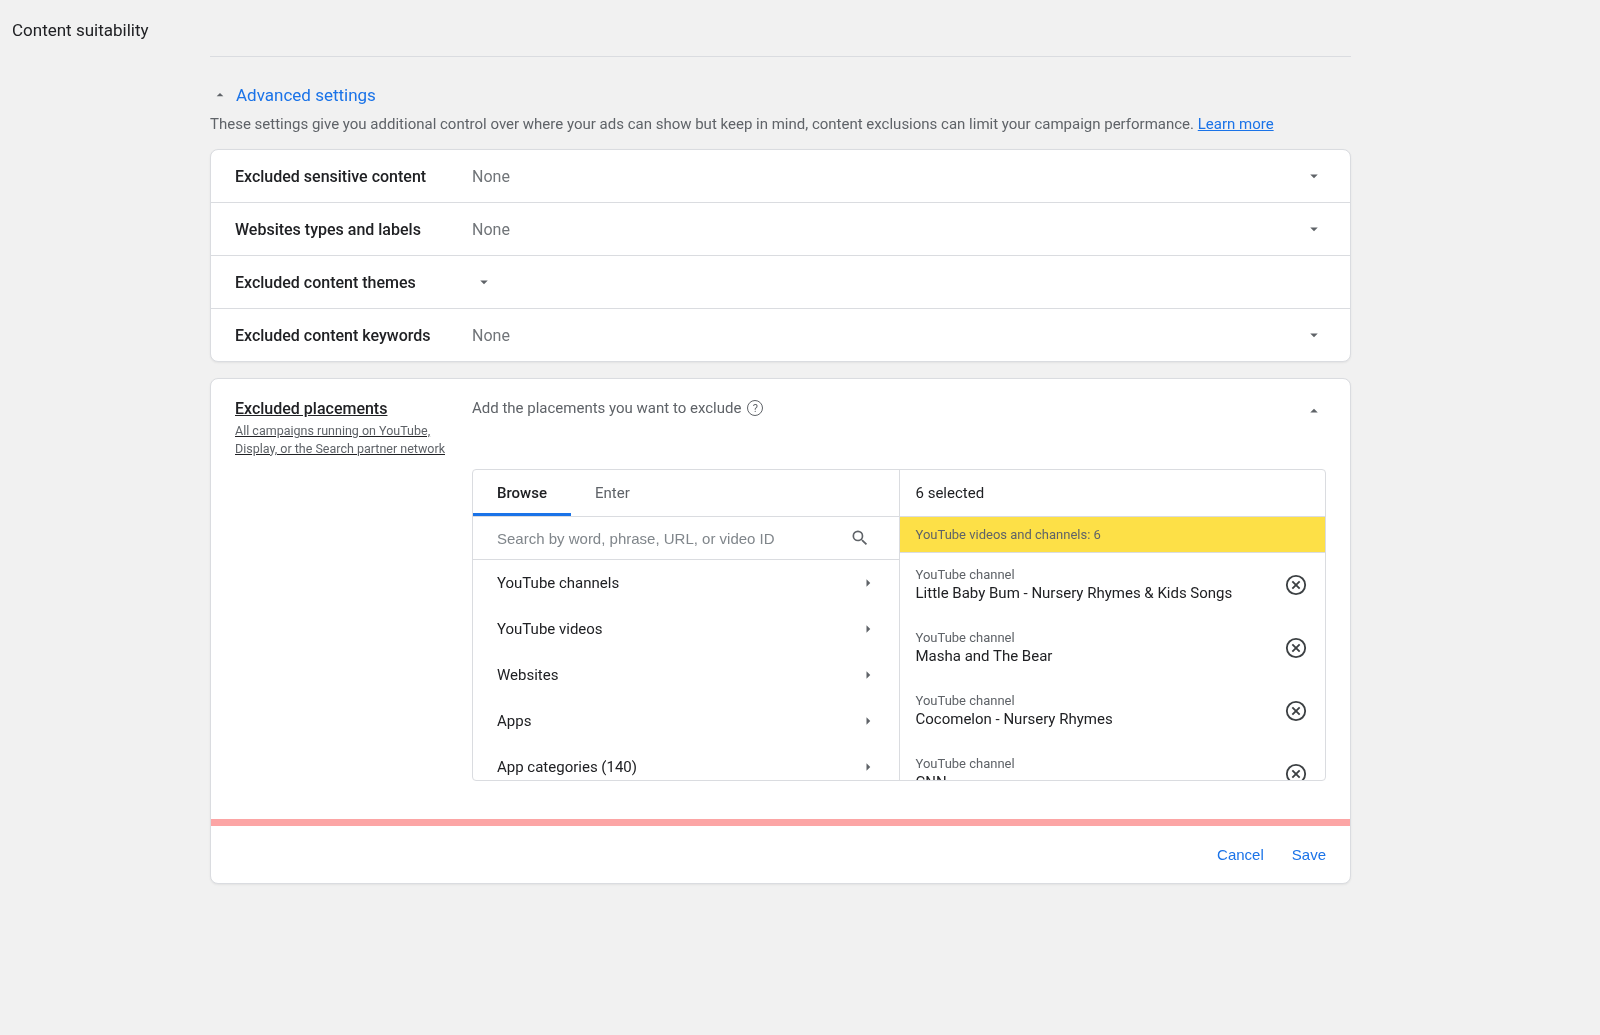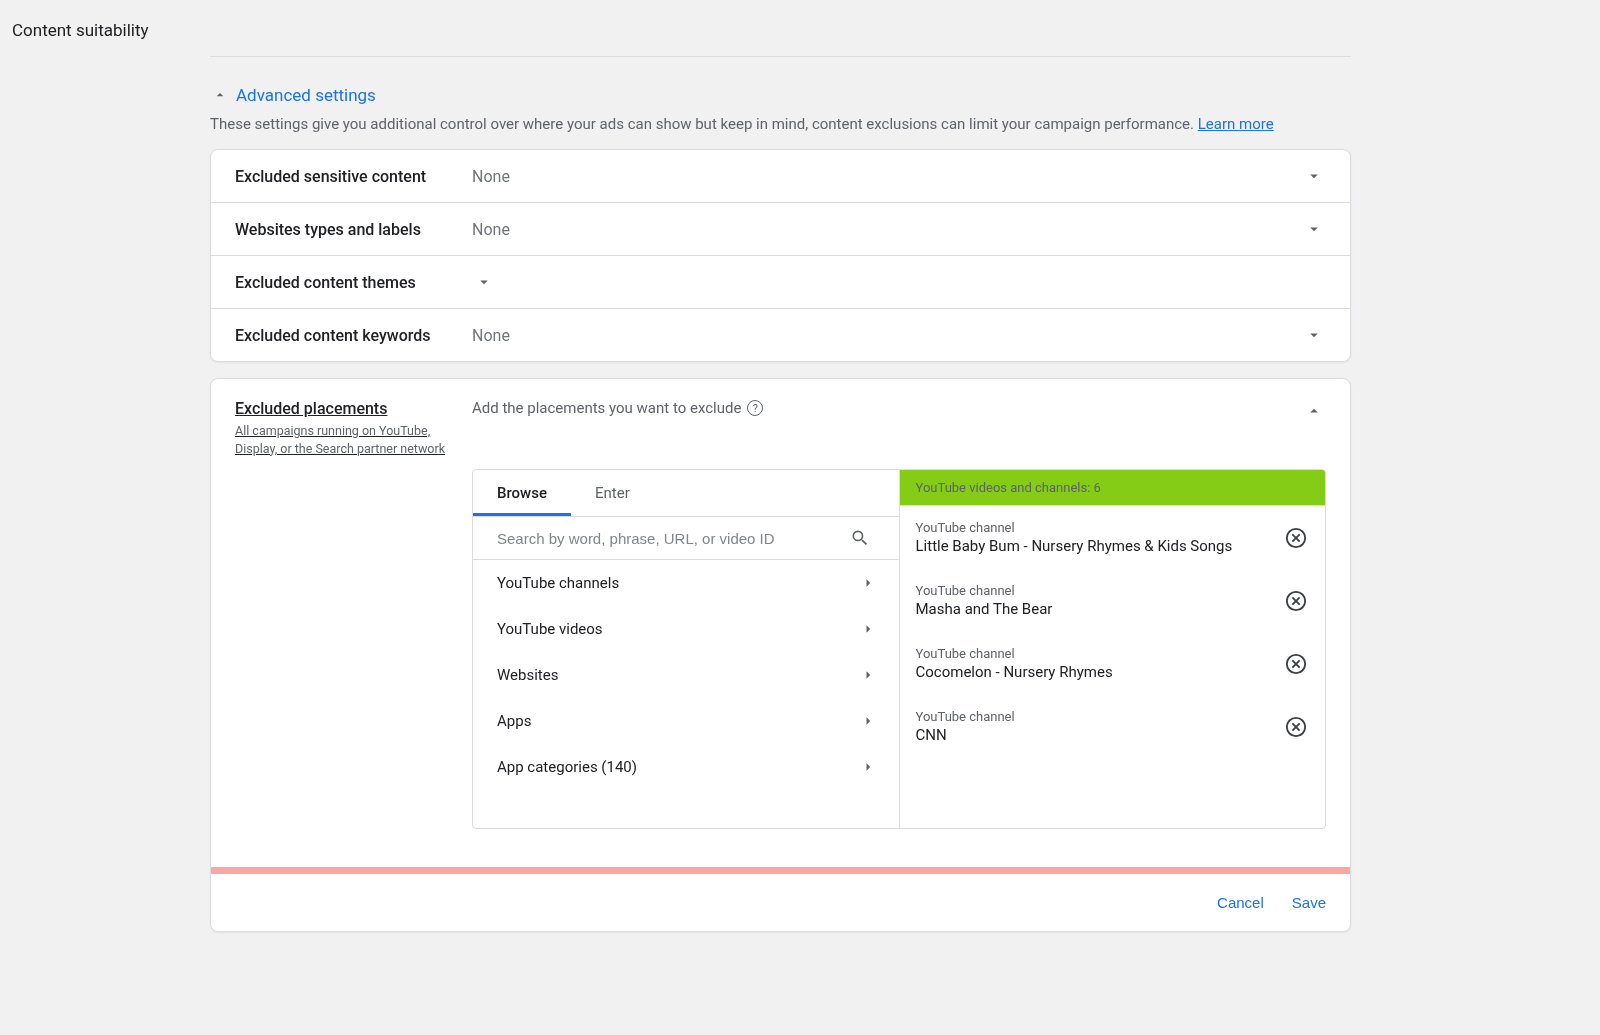--- a/index.html
+++ b/index.html
@@ -145,21 +145,21 @@
   display: flex;
   padding: 0 24px 24px 24px;
 }
 .placements-spacer { width: 237px; flex-shrink:0; }
 .panel-wrap {
   flex: 1;
   display: flex;
   border: 1px solid #dadce0;
   border-radius: 4px;
   overflow: hidden;
-  height: 360px;
+  height: 312px;
 }
 .panel-left, .panel-right {
   flex: 1;
   display:flex;
   flex-direction:column;
 }
 .panel-left { border-right: 1px solid #dadce0; }
 .tabs {
   display: flex;
   border-bottom: 1px solid #dadce0;
@@ -213,21 +213,21 @@
 .selected-header {
   padding: 14px 16px;
   font-size: 15px;
   color:#202124;
   border-bottom: 1px solid #dadce0;
 }
 .selected-subhead {
   padding: 10px 16px;
   font-size: 13px;
   color:#5f6368;
-  background:#84cc16;
+  background:#fde047;
   border-bottom:1px solid #dadce0;
 }
 .selected-list {
   overflow-y: auto;
   flex:1;
 }
 .selected-item {
   display:flex;
   align-items:center;
   padding: 14px 16px;
@@ -396,20 +396,21 @@
               <span>App categories (140)</span>
               <span class="chev-right">
                   <svg width="18" height="18" viewBox="0 0 24 24">
                     <path d="M10 17l5-5-5-5v10z"></path>
                   </svg>
                 </span>
             </div>
           </div>
         </div>
         <div class="panel-right">
+          <div class="selected-header">6 selected</div>
           <div class="selected-subhead">YouTube videos and channels: 6</div>
           <div class="selected-list">
             <div class="selected-item">
               <div class="selected-text">
                 <div class="selected-type">YouTube channel</div>
                 <div class="selected-name">Little Baby Bum - Nursery Rhymes &amp; Kids Songs</div>
               </div>
               <div class="remove-btn">
                 <svg width="22" height="22" viewBox="0 0 24 24">
                     <circle cx="12" cy="12" r="10"></circle>

